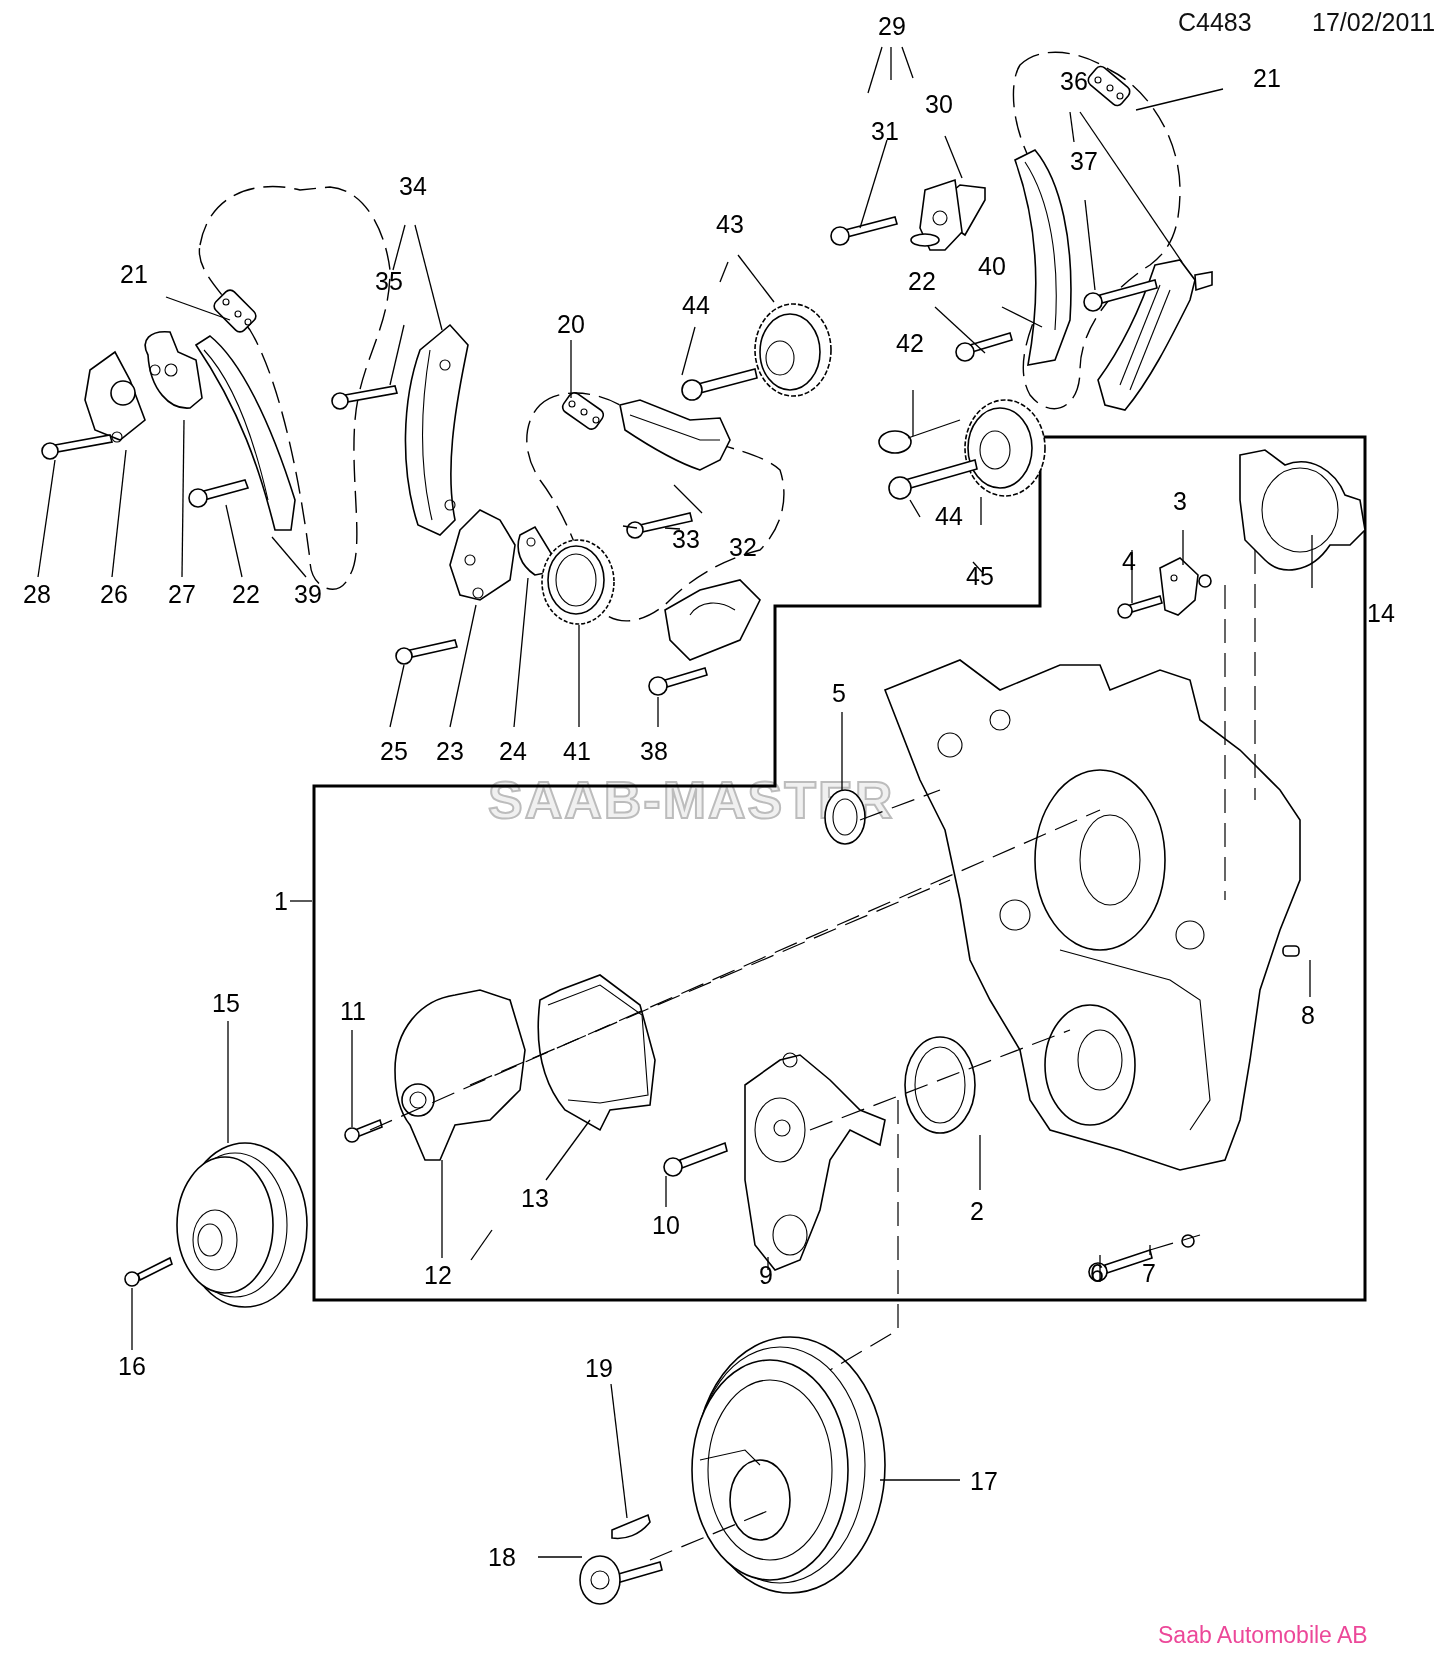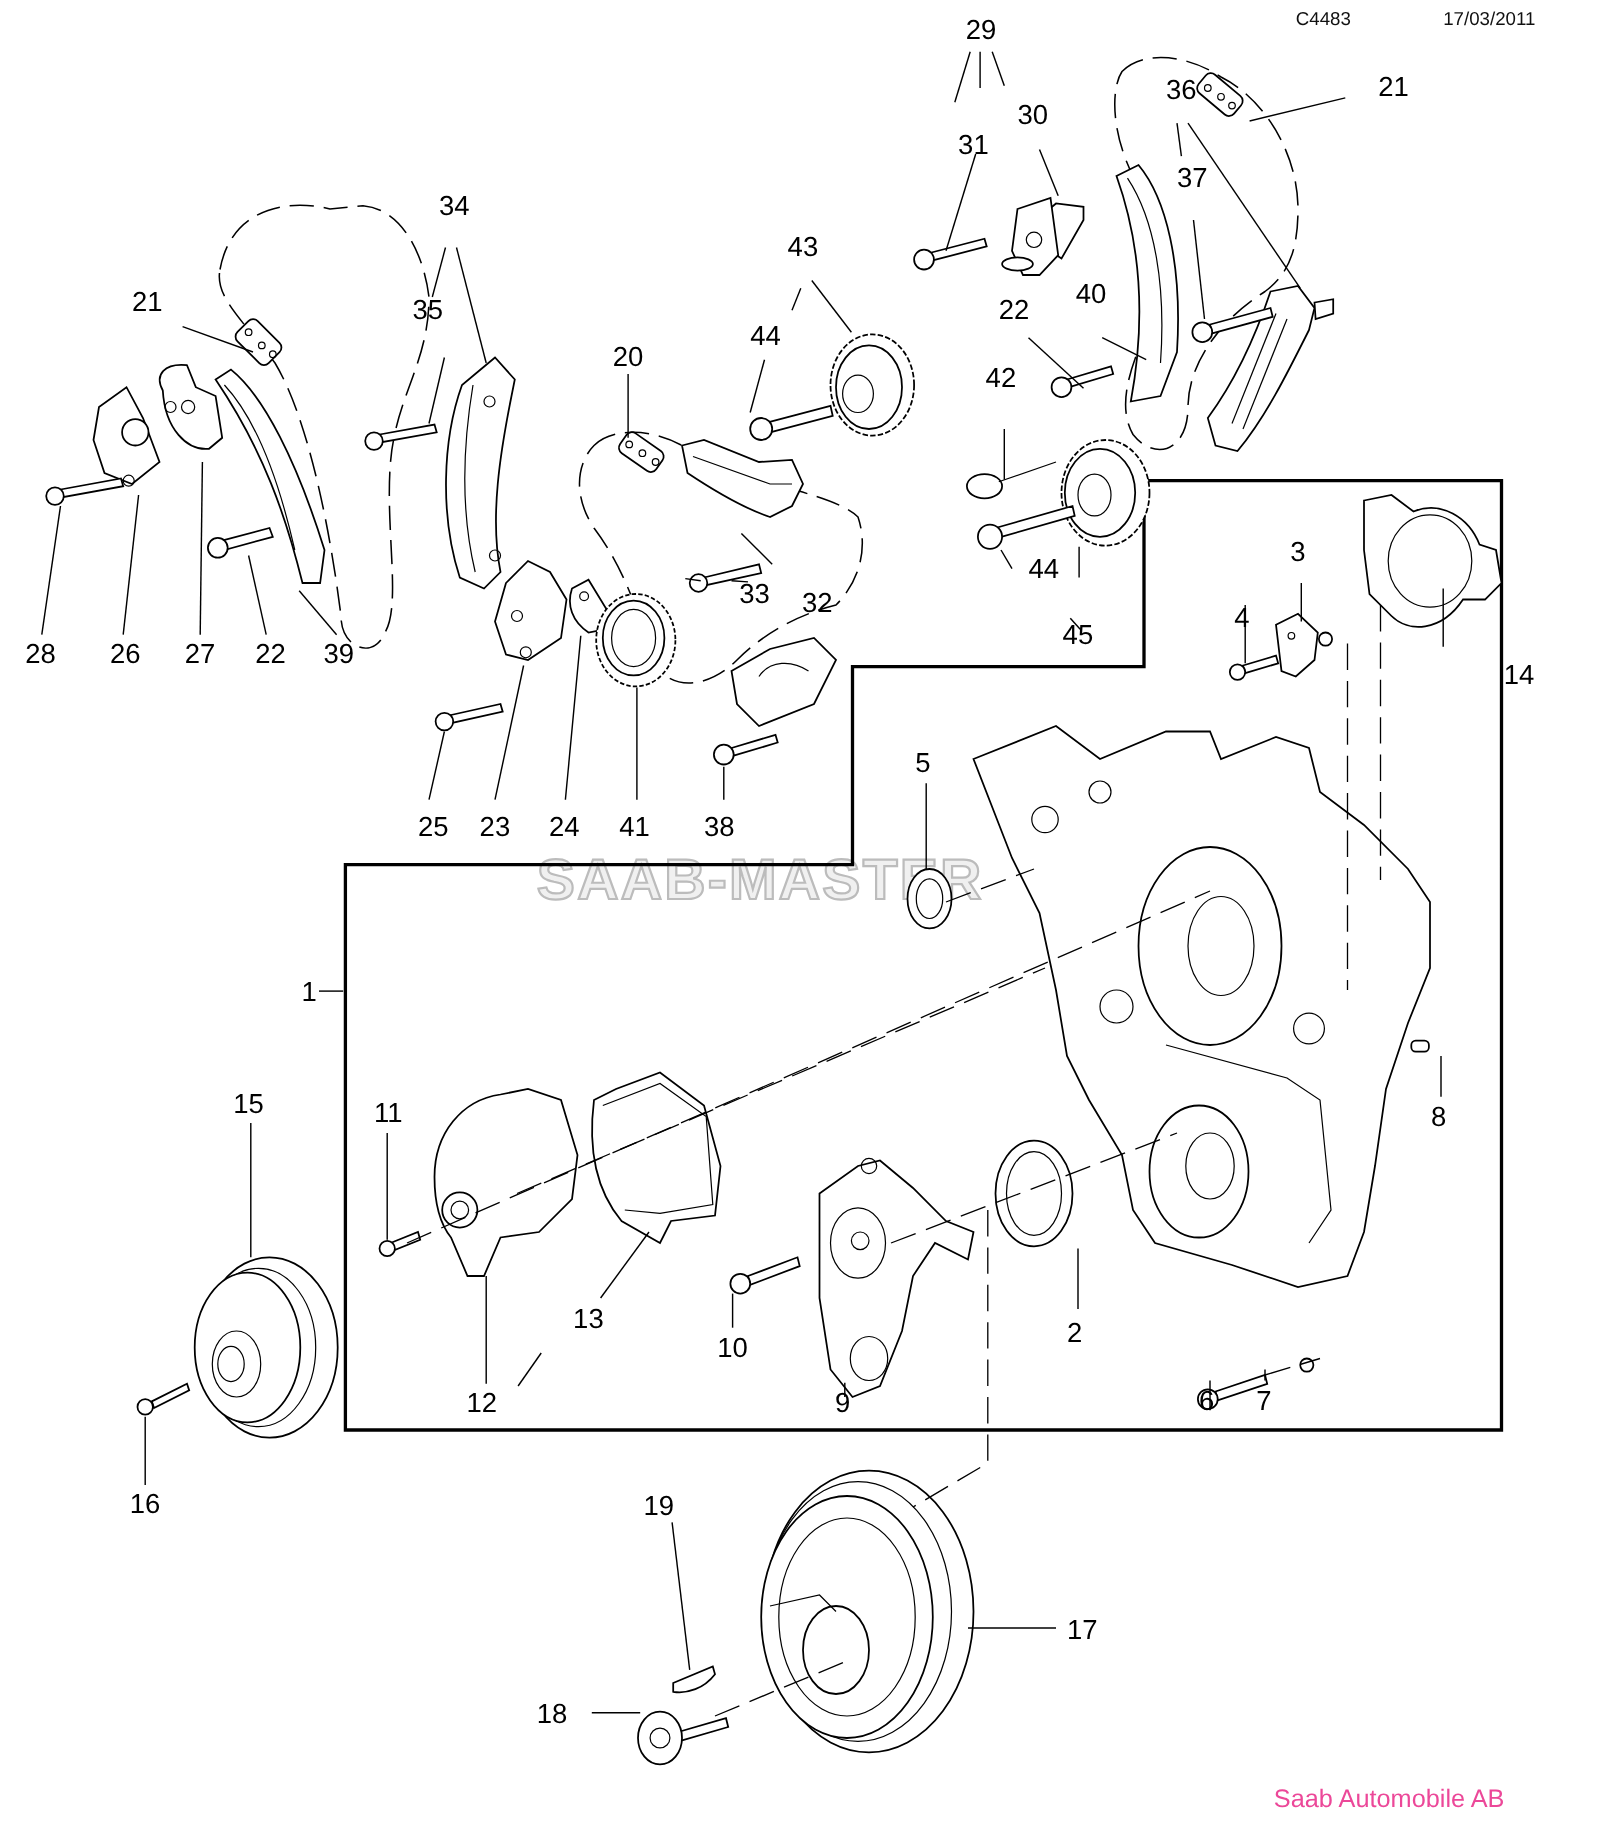--- a/index.html
+++ b/index.html
@@ -1,38 +1,38 @@
 <!DOCTYPE html>
 <html><head>
   <meta charset="utf-8">
   <style>
     html, body { margin: 0; padding: 0; background: #ffffff; }
     body { width: 1455px; height: 1666px; position: relative; overflow: hidden;
            font-family: "Liberation Sans", sans-serif; }
     #diagram { position: absolute; left: 0; top: 0; width: 1455px; height: 1666px; }
-    .hdr { position: absolute; top: 8px; font-size: 17px; color: #111; }
+    .hdr { position: absolute; top: 8px; font-size: 25px; color: #111; }
     #doc-code { left: 1178px; }
     #doc-date { left: 1312px; }
     #footer { position: absolute; left: 1158px; top: 1622px; font-size: 23px; color: #ec4899; }
     #watermark { position: absolute; left: 488px; top: 770px; font-size: 52px; font-weight: bold;
                  letter-spacing: 2px; color: #f0f0f0; -webkit-text-stroke: 2px #bcbcbc;
                  font-family: "Liberation Sans", sans-serif; }
     .lbl { font-size: 25px; fill: #000; font-family: "Liberation Sans", sans-serif; }
     .ldr { stroke: #000; stroke-width: 1.3; fill: none; }
     .part { stroke: #000; stroke-width: 1.6; fill: #fff; }
     .thin { stroke: #000; stroke-width: 1.1; fill: none; }
     .chain { stroke: #000; stroke-width: 1.4; fill: none; stroke-dasharray: 22 9; }
     .axis { stroke: #000; stroke-width: 1.2; fill: none; stroke-dasharray: 24 10; }
     .frame { stroke: #000; stroke-width: 3; fill: none; }
   </style>
 </head>
 <body>
 
 <div id="doc-code" class="hdr">C4483</div>
-<div id="doc-date" class="hdr">17/03/2011</div>
+<div id="doc-date" class="hdr">17/02/2011</div>
 <div id="watermark">SAAB-MASTER</div>
 
 <svg id="diagram" viewBox="0 0 1455 1666" xmlns="http://www.w3.org/2000/svg">
 
   <path class="frame" d="M314,786 L775,786 L775,606 L1040,606 L1040,437 L1365,437 L1365,1300 L314,1300 Z"></path>
 
   <path class="chain" d="M200,245 C210,190 260,180 300,190 L330,187 C365,190 385,230 390,270 C390,330 360,360 355,420 C350,480 365,550 350,575 C340,600 310,590 310,560 C300,480 280,380 250,330 C220,290 195,270 200,245 Z"></path>
   <path class="chain" d="M540,405 C560,385 610,390 640,420 C690,440 760,450 780,470 C790,500 780,530 760,550 C720,560 690,580 670,600 C650,620 620,630 600,610 C580,560 570,520 540,480 C520,450 525,420 540,405 Z"></path>
   <path class="chain" d="M1020,65 C1040,45 1080,50 1110,70 C1150,90 1180,140 1180,190 C1180,230 1170,250 1150,265 C1110,290 1080,330 1080,370 C1080,410 1050,420 1030,395 C1010,360 1040,310 1050,280 C1060,240 1040,200 1030,160 C1010,120 1010,80 1020,65 Z"></path>
 

